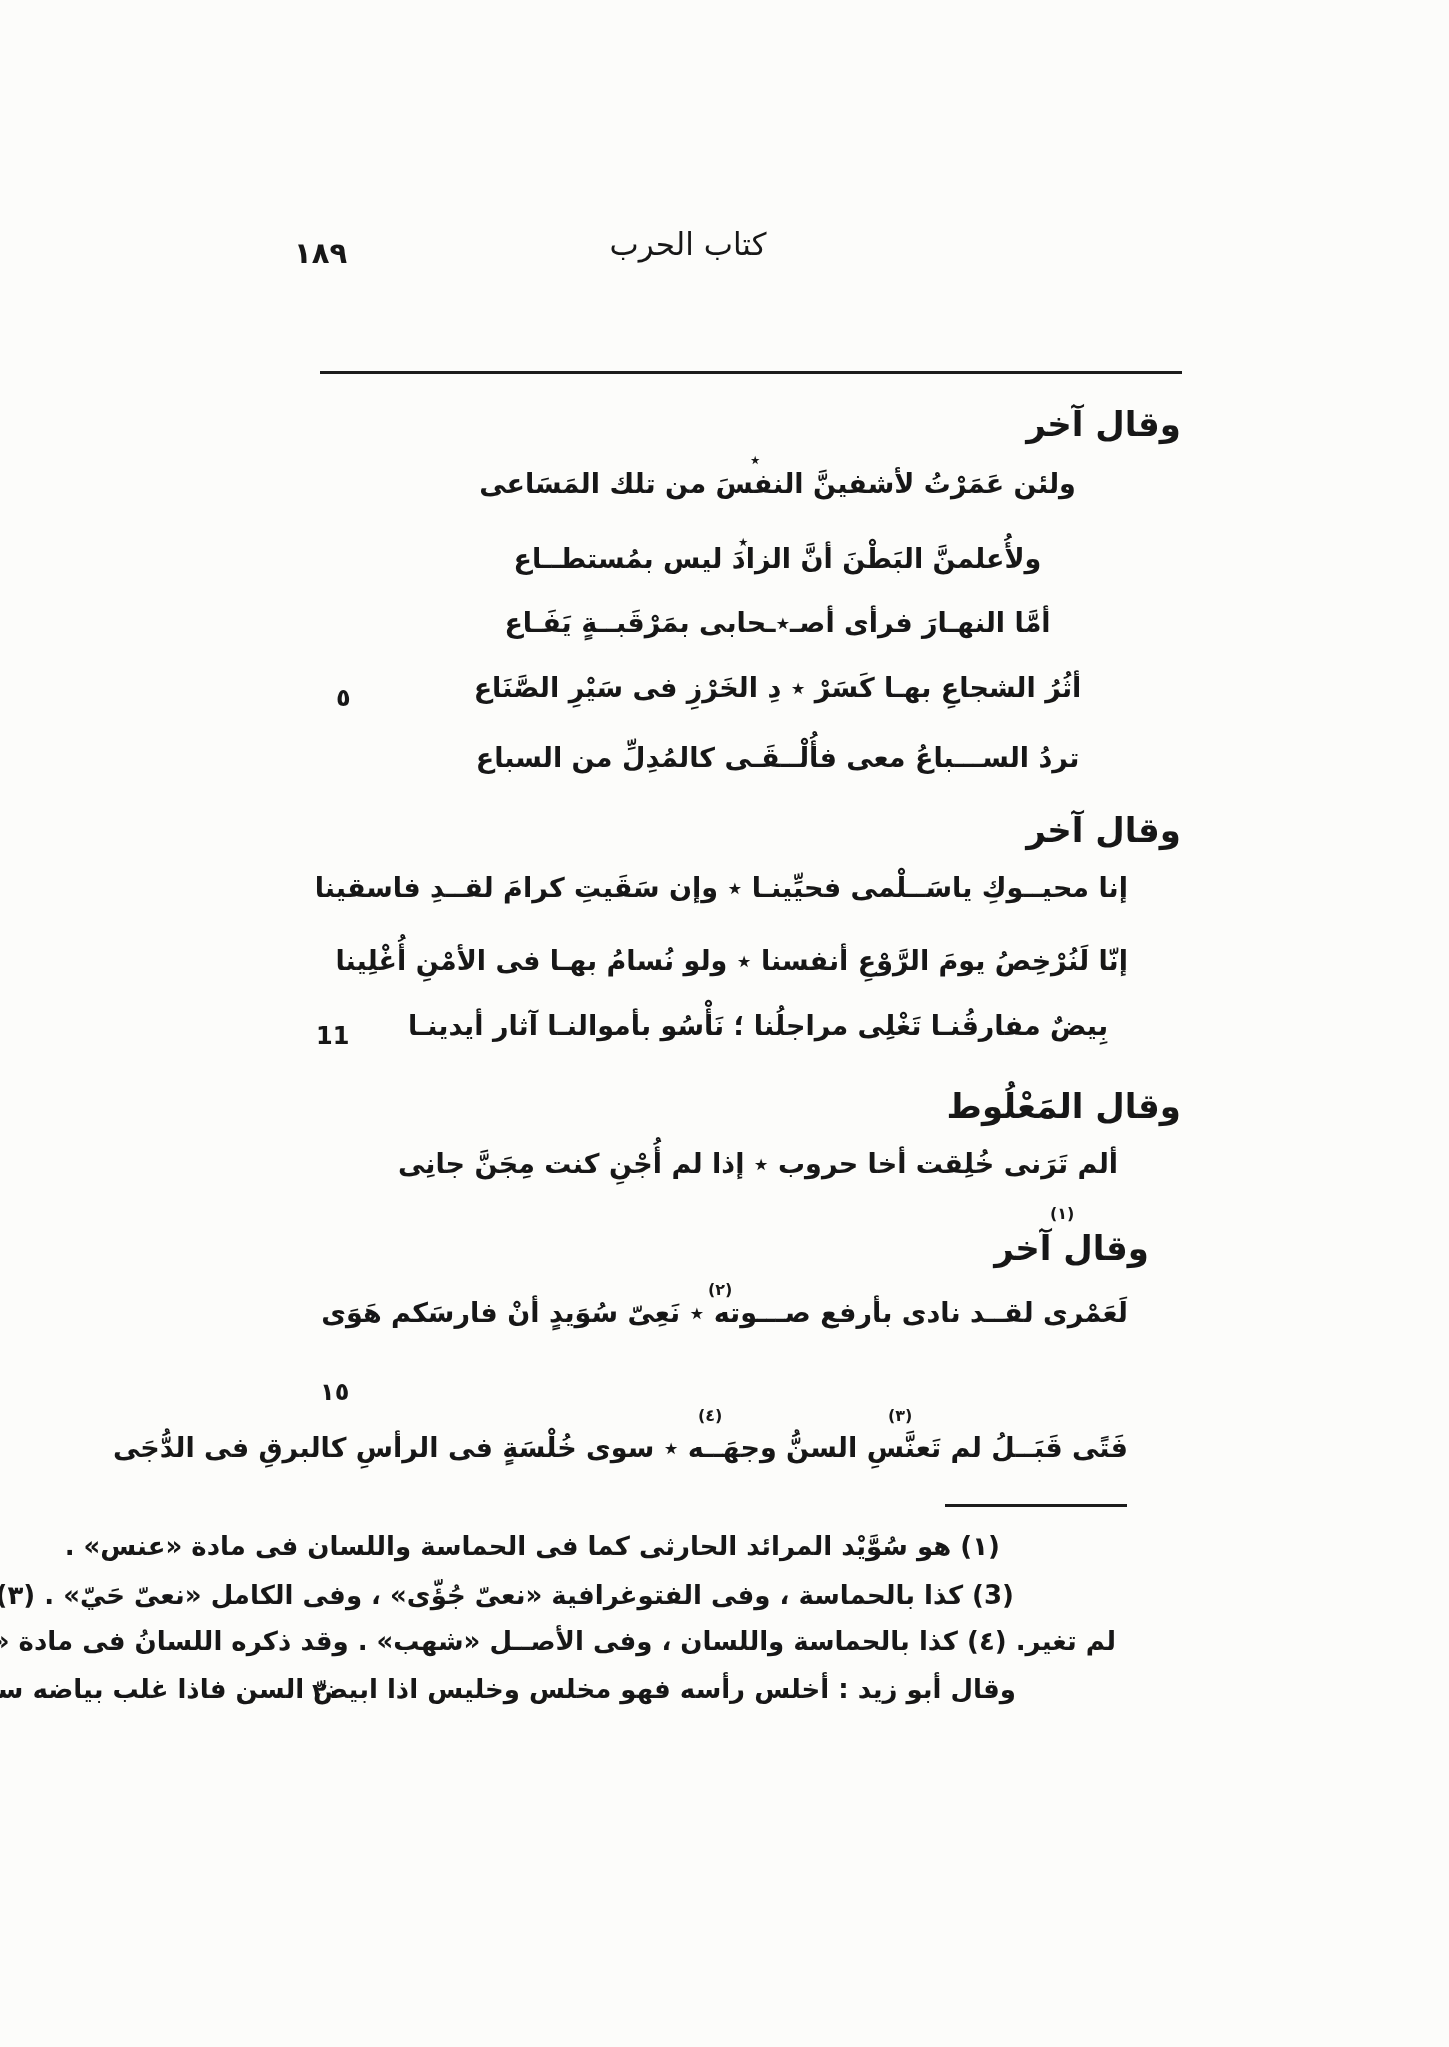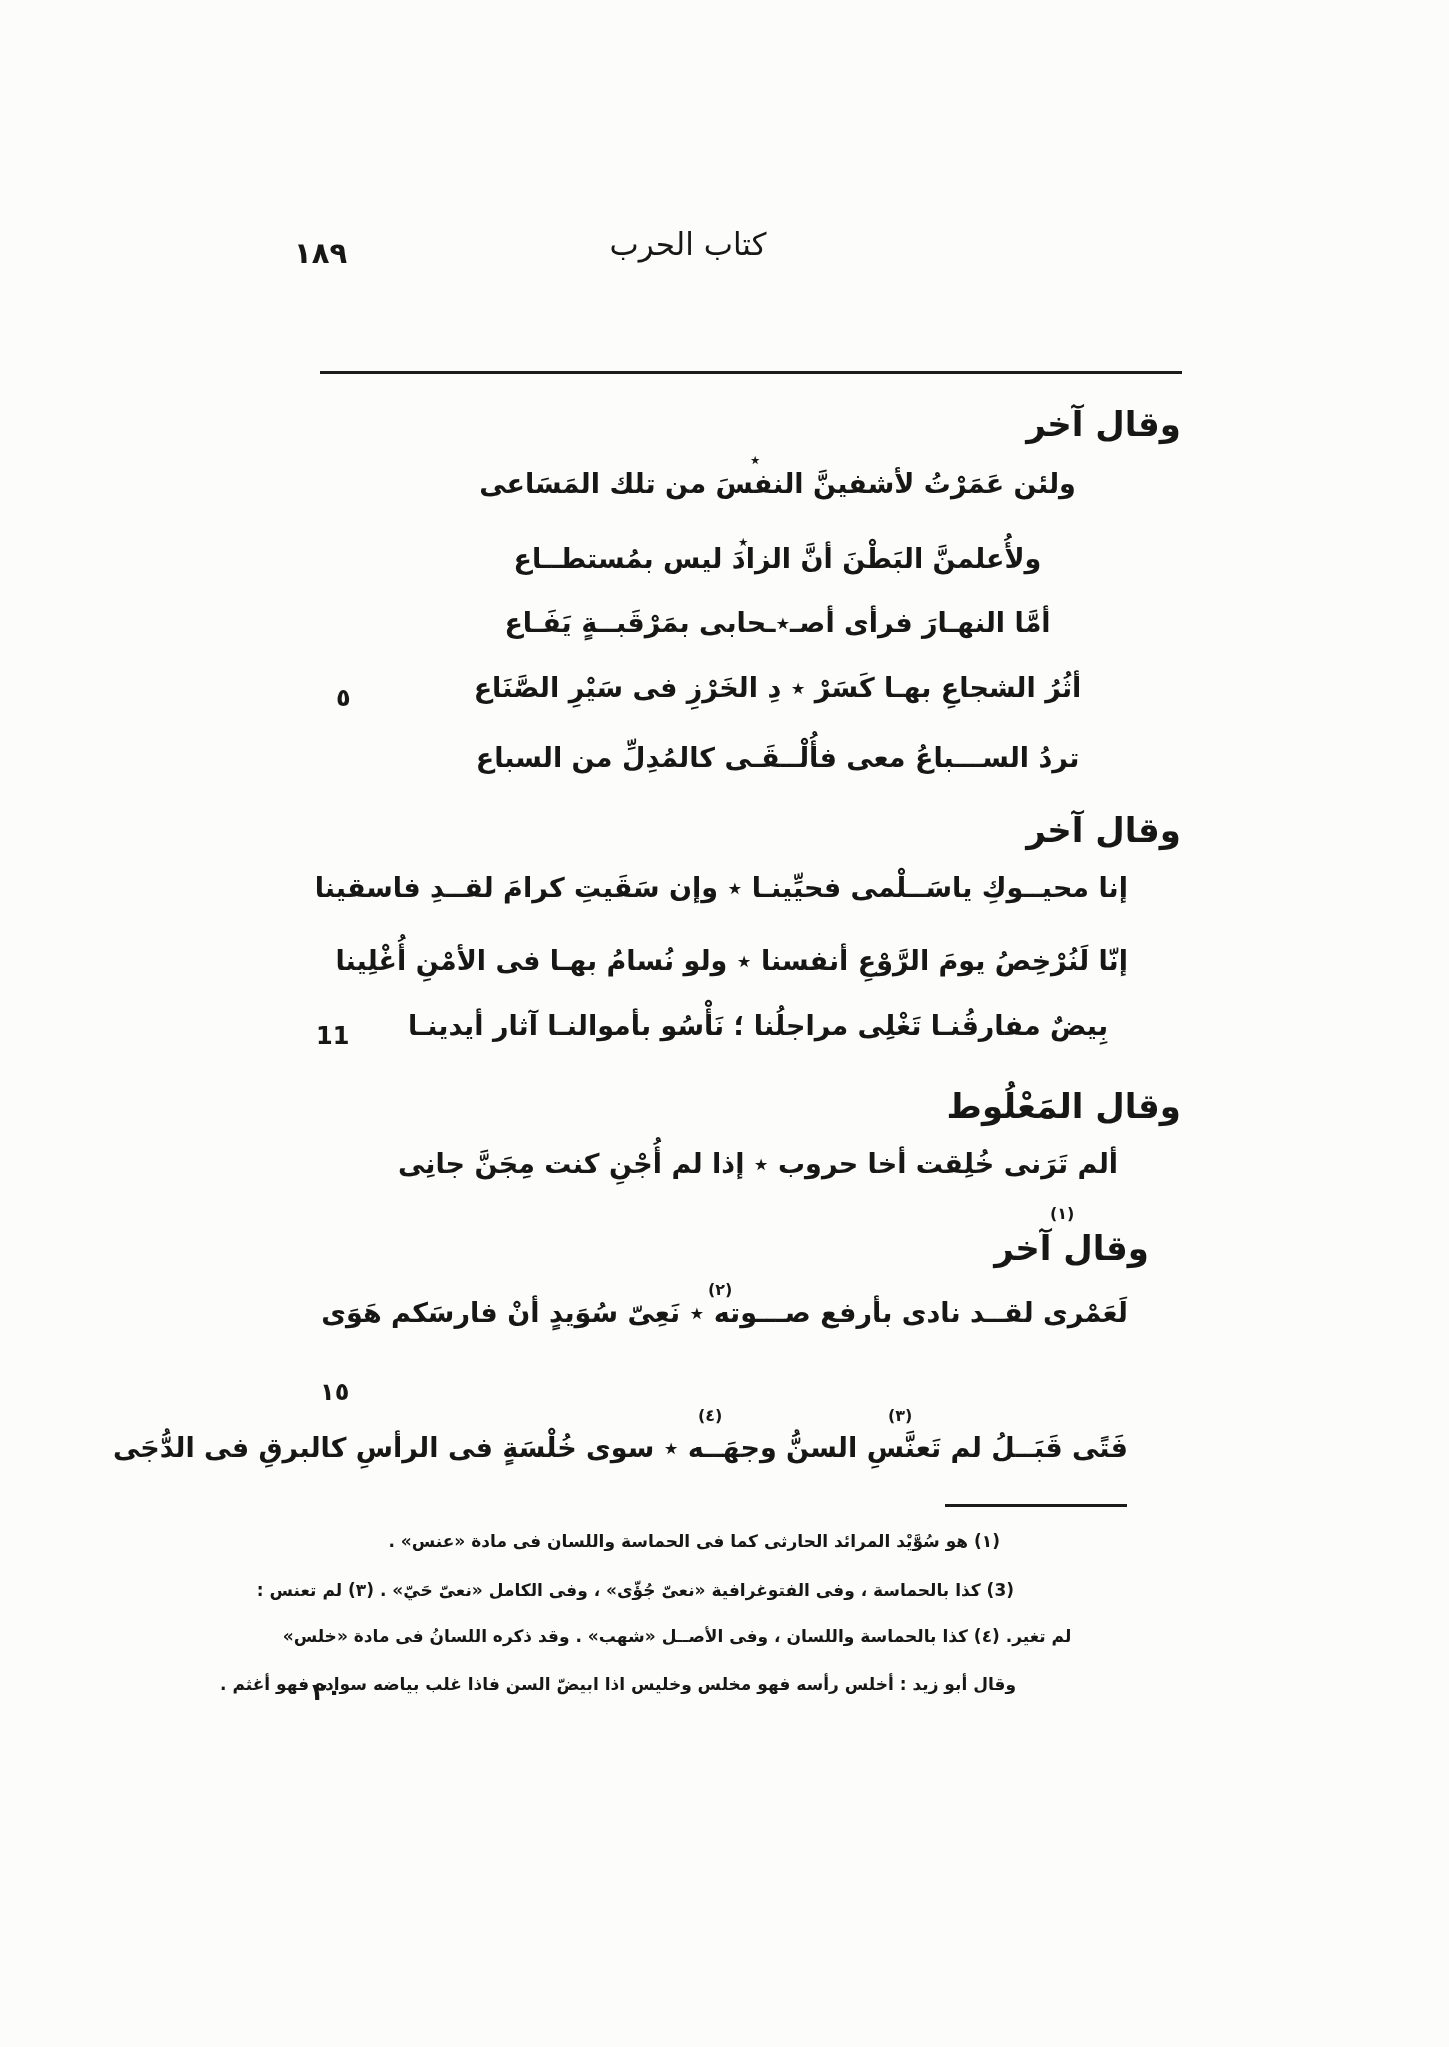--- a/index.html
+++ b/index.html
@@ -61,21 +61,21 @@
   }
   .sup-h4{left:1050px;top:1204px;}
   .sup-v2{left:708px;top:1280px;}
   .sup-v3{left:888px;top:1406px;}
   .sup-v4{left:698px;top:1406px;}
   .fn-rule{
     position:absolute;left:945px;top:1504px;width:182px;height:3px;
     background:#1c1c1c;
   }
   .fn{
-    position:absolute;font-size:17px;font-weight:bold;
+    position:absolute;font-size:26px;font-weight:bold;
     text-align:center;white-space:nowrap;
   }
   .fn1{top:1531px;left:470px;width:530px;}
   .fn2{top:1580px;left:286px;width:728px;}
   .fn3{top:1626px;left:238px;width:878px;}
   .fn4{top:1674px;left:410px;width:606px;}
   .mnum{
     position:absolute;font-size:24px;font-weight:bold;white-space:nowrap;
   }
   .m5{left:336px;top:684px;}

